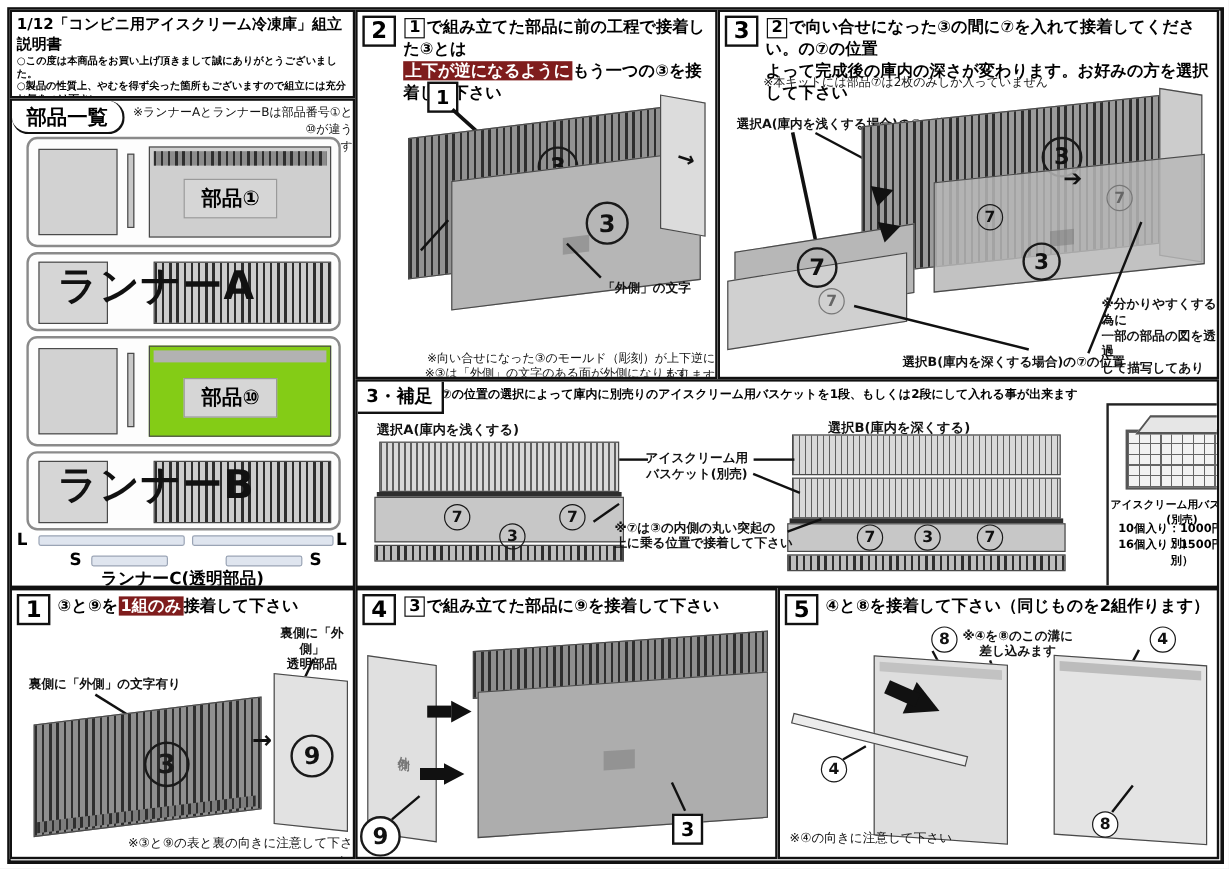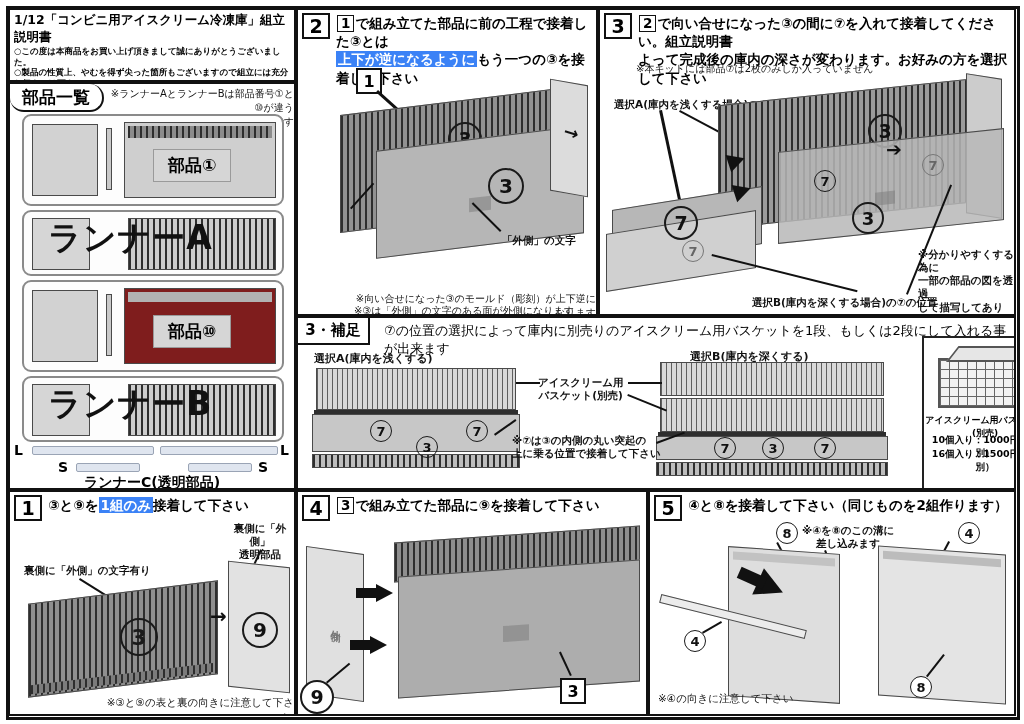--- a/index.html
+++ b/index.html
@@ -2,21 +2,21 @@
 <html><head>
 <meta charset="utf-8">
 <style>
   html,body{margin:0;padding:0;background:#e8e8e8;font-family:"DejaVu Sans","Liberation Sans",sans-serif;}
   #page{position:relative;width:1024px;height:724px;background:#fff;margin:0 auto;overflow:hidden;}
   .frame{position:absolute;left:6px;top:6px;width:1008px;height:708px;border:3px solid #111;}
   .sec{position:absolute;border:2px solid #111;background:#fff;box-sizing:border-box;overflow:hidden;}
   .sec-head{display:flex;align-items:flex-start;gap:6px;padding:3px 4px;}
   .stepnum{border:2px solid #111;font-weight:bold;font-size:19px;line-height:22px;min-width:24px;text-align:center;flex:0 0 auto;background:#fff;}
   .instr{font-size:13.5px;font-weight:bold;line-height:1.35;padding-top:1px;}
-  .hl{background:#3b82f6;color:#fff;padding:0 2px;}
+  .hl{background:#7f1d1d;color:#fff;padding:0 2px;}
   .boxedref{display:inline-block;border:1.5px solid #111;padding:0 3px;line-height:1.1;margin:0 1px;}
   .lbl{position:absolute;font-size:10.5px;font-weight:bold;line-height:1.25;white-space:pre-line;color:#111;}
   .note{position:absolute;font-size:10.5px;font-weight:normal;white-space:pre-line;color:#111;text-align:right;}
   .circ{position:absolute;border:2px solid #1a1a1a;border-radius:50%;width:26px;height:26px;display:flex;align-items:center;justify-content:center;font-size:17px;font-weight:bold;background:transparent;color:#111;}
   .circ.sm{width:20px;height:20px;font-size:13px;border-width:1.5px;}
   .circ.faint{border-color:#777;color:#666;}
   .boxlbl{position:absolute;border:2px solid #111;background:#fff;font-weight:bold;font-size:16px;width:22px;height:22px;display:flex;align-items:center;justify-content:center;}
   .panel{position:absolute;box-sizing:border-box;border:1px solid #4a4a4a;}
   .vents{background-image:repeating-linear-gradient(90deg,#2e2e2e 0 2px,transparent 2px 6px);}
   .line{position:absolute;background:#111;transform-origin:0 0;}
@@ -64,21 +64,21 @@
 
     <div class="sprue" style="left:12px;top:126px;width:262px;height:66px;">
       <div class="panel" style="left:8px;top:6px;width:58px;height:52px;background:#d6d6d6;"></div>
       <div class="panel vents" style="left:104px;top:6px;width:148px;height:52px;background-color:#cdcdcd;"></div>
     </div>
     <div class="runnertext" style="left:38px;top:132px;">ランナーA</div>
 
     <div class="sprue" style="left:12px;top:196px;width:262px;height:92px;">
       <div class="panel" style="left:8px;top:8px;width:66px;height:72px;background:#d2d2d2;"></div>
       <div class="panel" style="left:82px;top:12px;width:6px;height:62px;background:#c9c9c9;"></div>
-      <div class="panel" style="left:100px;top:6px;width:152px;height:76px;background:#7f1d1d;">
+      <div class="panel" style="left:100px;top:6px;width:152px;height:76px;background:#84cc16;">
         <div class="panel" style="left:3px;top:3px;width:144px;height:10px;background:#b2b2b2;border:none;"></div>
         <div class="partbadge" style="left:28px;top:26px;">部品⑩</div>
       </div>
     </div>
 
     <div class="sprue" style="left:12px;top:292px;width:262px;height:66px;">
       <div class="panel" style="left:8px;top:6px;width:58px;height:52px;background:#d6d6d6;"></div>
       <div class="panel vents" style="left:104px;top:6px;width:148px;height:52px;background-color:#cdcdcd;"></div>
     </div>
     <div class="runnertext" style="left:38px;top:298px;">ランナーB</div>
@@ -141,21 +141,21 @@
     <div class="lbl" style="left:204px;top:224px;">「外側」の文字</div>
     <div class="line" style="left:202px;top:222px;width:40px;height:2px;transform:rotate(-135deg);"></div>
     <div class="note" style="left:56px;top:294px;font-size:10px;">※③は「外側」の文字のある面が外側になります</div>
     <div class="note" style="left:56px;top:282px;font-size:10px;">※向い合せになった③のモールド（彫刻）が上下逆になります</div>
   </div>
 
   <div class="sec" style="left:598px;top:8px;width:418px;height:308px;">
     <div class="sec-head">
       <div class="stepnum">3</div>
       <div class="instr">
-        <span class="boxedref">2</span><span>で向い合せになった③の間に⑦を入れて接着してください。組立説明書</span><br>
+        <span class="boxedref">2</span><span>で向い合せになった③の間に⑦を入れて接着してください。の⑦の位置</span><br>
         <span>よって完成後の庫内の深さが変わります。お好みの方を選択して下さい</span>
       </div>
     </div>
     <div class="note" style="left:36px;top:52px;font-size:10px;">※本キットには部品⑦は2枚のみしか入っていません</div>
     <div class="lbl" style="left:14px;top:88px;">選択A(庫内を浅くする場合)の⑦の位置</div>
     <div class="line" style="left:80px;top:100px;width:130px;height:2px;transform:rotate(28deg);"></div>
     <div class="line" style="left:62px;top:100px;width:96px;height:2.5px;transform:rotate(78deg);"></div>
 
     <div class="panel vents" style="left:118px;top:82px;width:252px;height:124px;background-color:#9b9b9b;transform:skewY(-6deg);"></div>
     <div class="panel" style="left:366px;top:66px;width:36px;height:140px;background:#cccccc;transform:skewY(9deg);"></div>
@@ -179,21 +179,21 @@
     <div class="line" style="left:112px;top:244px;width:150px;height:2px;transform:rotate(14deg);"></div>
     <div class="lbl" style="left:152px;top:286px;">選択B(庫内を深くする場合)の⑦の位置</div>
     <div class="line" style="left:306px;top:284px;width:118px;height:2px;transform:rotate(-68deg);"></div>
     <div class="lbl" style="left:318px;top:238px;">※分かりやすくする為に
 一部の部品の図を透過
 して描写してあります</div>
   </div>
 
   <div class="sec" style="left:296px;top:316px;width:720px;height:174px;">
     <div style="position:absolute;left:0;top:0;width:70px;height:25px;border-right:2px solid #111;border-bottom:2px solid #111;display:flex;align-items:center;justify-content:center;font-size:15px;font-weight:bold;">3・補足</div>
-    <div style="position:absolute;left:86px;top:4px;font-size:13px;font-weight:normal;">⑦の位置の選択によって庫内に別売りのアイスクリーム用バスケットを1段、もしくは2段にして入れる事が出来ます</div>
+    <div style="position:absolute;left:70px;top:4px;font-size:10px;font-weight:bold;">⑦の位置の選択によって庫内に別売りのアイスクリーム用バスケットを1段、もしくは2段にして入れる事が出来ます</div>
 
     <div class="lbl" style="left:16px;top:34px;font-size:11px;">選択A(庫内を浅くする)</div>
     <div class="lbl" style="left:392px;top:32px;font-size:11px;">選択B(庫内を深くする)</div>
 
     <div>
       <div class="panel basket-tex" style="left:18px;top:50px;width:200px;height:42px;background-color:#d9d9d9;"></div>
       <div class="panel" style="left:16px;top:92px;width:204px;height:4px;background:#2e2e2e;border:none;"></div>
       <div class="panel" style="left:14px;top:96px;width:208px;height:38px;background:#c7c7c7;"></div>
       <div class="panel vents" style="left:14px;top:136px;width:208px;height:14px;background-color:#bdbdbd;"></div>
       <div class="circ sm" style="left:72px;top:102px;">7</div>

